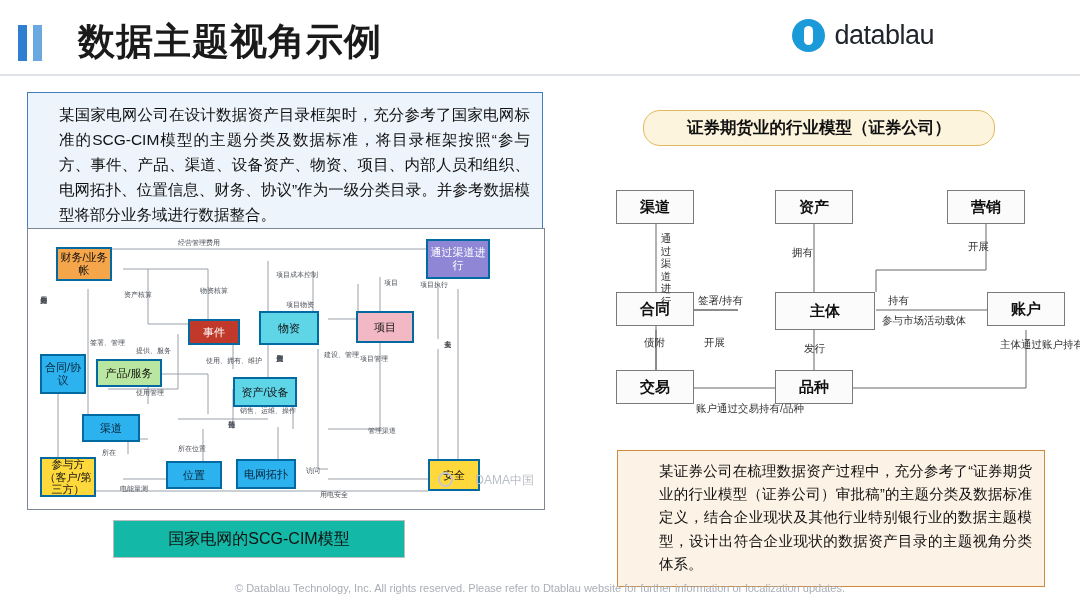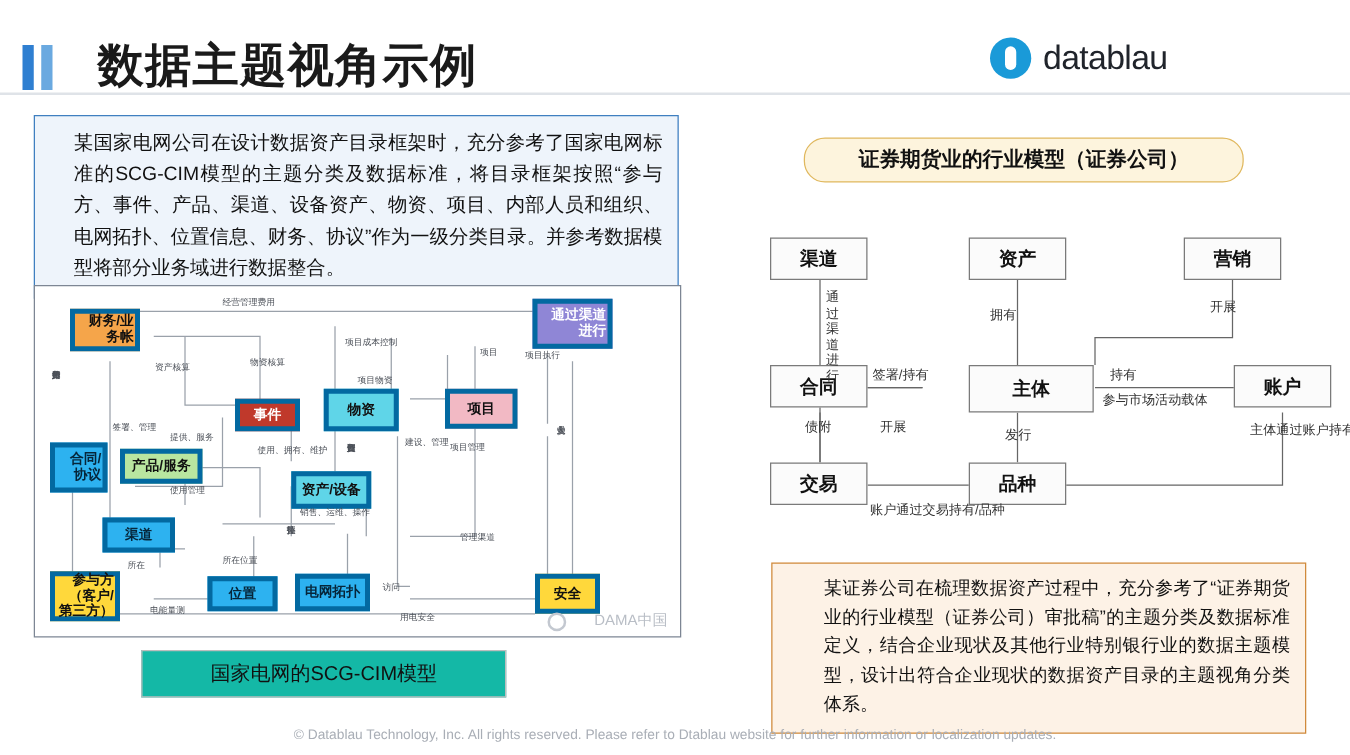--- a/index.html
+++ b/index.html
@@ -11,21 +11,21 @@
     height: 604px;
     background: #ffffff;
     font-family: "Liberation Sans", sans-serif;
     color: #222;
     overflow: hidden;
     position: relative;
   }
   
   .header {
     position: absolute;
-    left: 0; top: 16px;
+    left: 0; top: 5px;
     width: 952px; height: 74px;
   }
   .title-bars {
     position: absolute;
     left: 18px; top: 20px;
     width: 42px; height: 36px;
     display: flex;
     gap: 6px;
   }
   .title-bars span {
@@ -112,26 +112,26 @@
     color: #111;
   }
 
   
   .node {
     position: absolute;
     box-sizing: border-box;
     display: flex;
     align-items: center;
     justify-content: center;
-    text-align: right;
+    text-align: center;
     font-size: 11px;
-    font-weight: bold;
+    font-weight: normal;
     line-height: 1.15;
     color: #111;
-    border: 4px solid #0369a1;
+    border: 2px solid #0369a1;
     padding: 1px;
   }
   .n-orange { background: #f5a54a; }
   .n-blue   { background: #2db2f0; color: #06263a; }
   .n-cyan   { background: #5fd5e8; }
   .n-red    { background: #c0392b; color: #fff; }
   .n-green  { background: #b9e6a0; }
   .n-pink   { background: #f2b9c4; }
   .n-purple { background: #8f86d6; color: #fff; }
   .n-yellow { background: #ffd83b; }
@@ -141,25 +141,25 @@
     font-size: 7px;
     color: #4a4f57;
     line-height: 1.05;
     text-align: center;
     white-space: nowrap;
   }
   .lbl.v { writing-mode: vertical-rl; white-space: normal; }
 
   .wm {
     position: absolute;
-    right: 10px; bottom: 4px;
+    right: 10px; bottom: 20px;
     font-size: 12px;
     color: #b9bec6;
     display: flex;
-    align-items: flex-end;
+    align-items: flex-start;
     gap: 22px;
   }
   .wm-dot {
     width: 11px; height: 11px;
     border: 2px solid #c3c8d0;
     border-radius: 50%;
     display: inline-block;
   }
 
   

